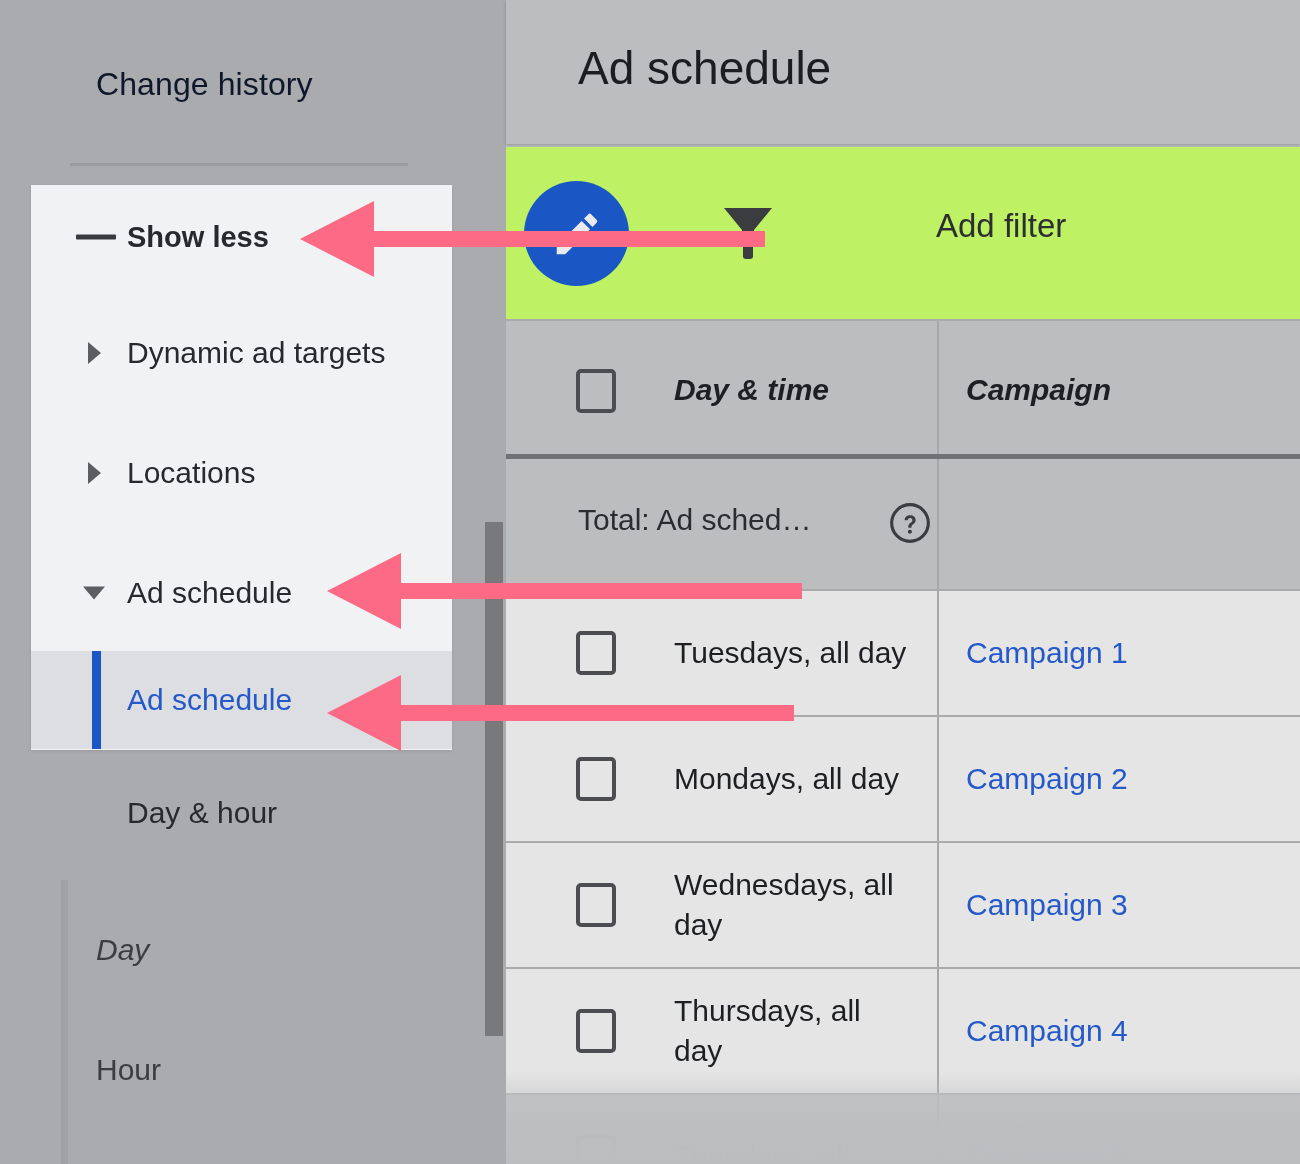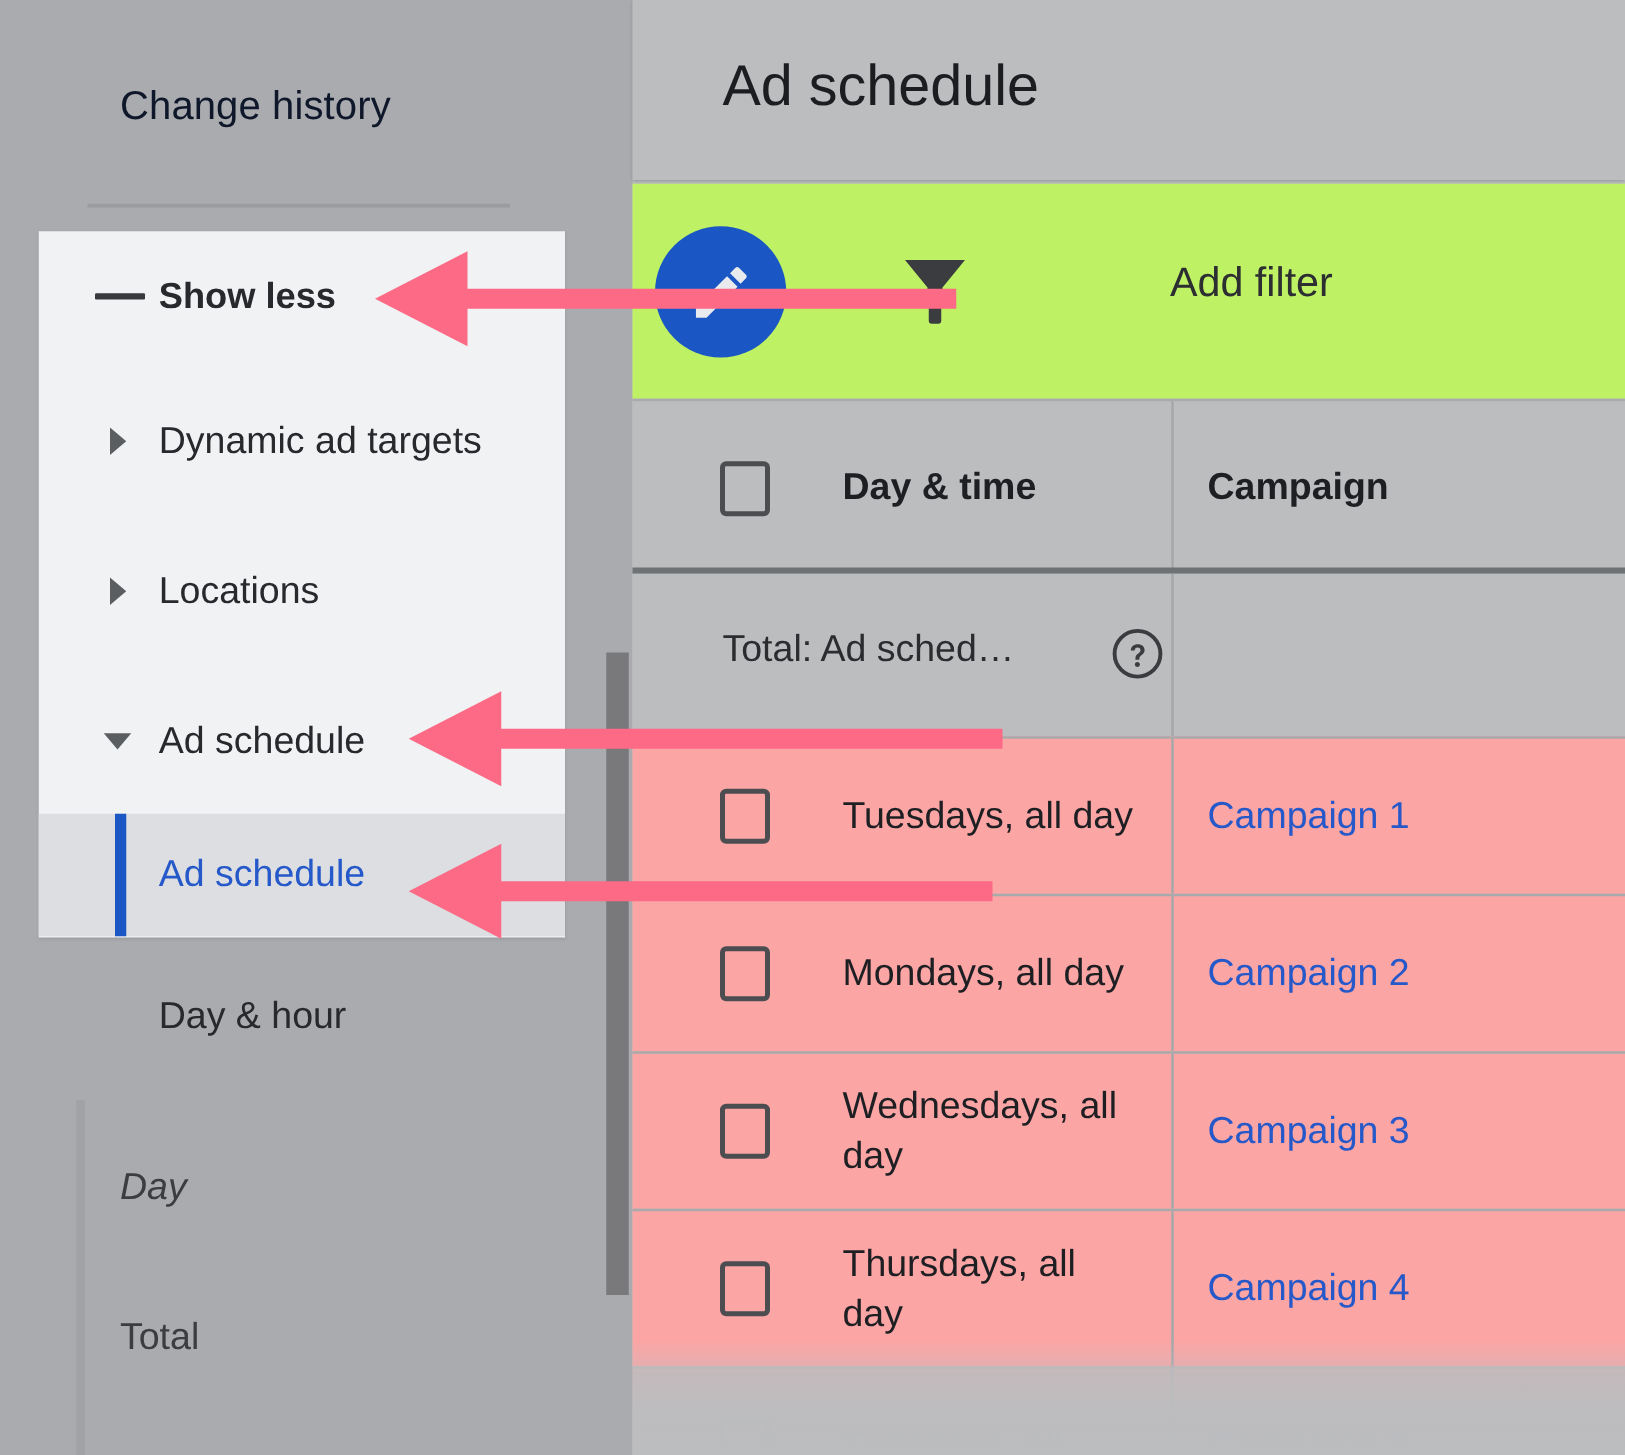--- a/index.html
+++ b/index.html
@@ -190,20 +190,21 @@
     position: absolute;
     left: 0; top: 319px;
     width: 794px;
   }
   .thead {
     position: relative;
     height: 140px;
     background: #bcbdbf;
     border-top: 2px solid #aaabad;
     box-sizing: border-box;
+    font-style: italic;
   }
   .thead::after {
     content: "";
     position: absolute;
     left: 0; bottom: 0;
     width: 794px; height: 5px;
     background: #6f7275;
   }
   .col-div {
     position: absolute;
@@ -242,21 +243,21 @@
     white-space: nowrap;
   }
   .help-icon {
     position: absolute;
     left: 382px; top: 42px;
   }
 
   .trow {
     position: relative;
     height: 124px;
-    background: #fca5a5;
+    background: #e5e5e5;
     border-top: 2px solid #a8aaac;
     padding-left: 26px;
   }
   .day-cell {
     position: absolute;
     left: 168px; top: 50%;
     transform: translateY(-50%);
     width: 240px;
     font-size: 30px;
     line-height: 1.32;
@@ -333,21 +334,21 @@
 
   <div class="left-col">
 
     <div class="change-history">Change history</div>
 
     <div class="nav-divider"></div>
 
     <div class="nav-rail"></div>
 
     <div class="dim-item d-day">Day</div>
-    <div class="dim-item d-hour">Total</div>
+    <div class="dim-item d-hour">Hour</div>
   </div>
 
   <div class="main">
 
     <div class="main-header">
       <div class="page-title">Ad schedule</div>
     </div>
 
     <div class="toolbar">
       <div class="fab">

